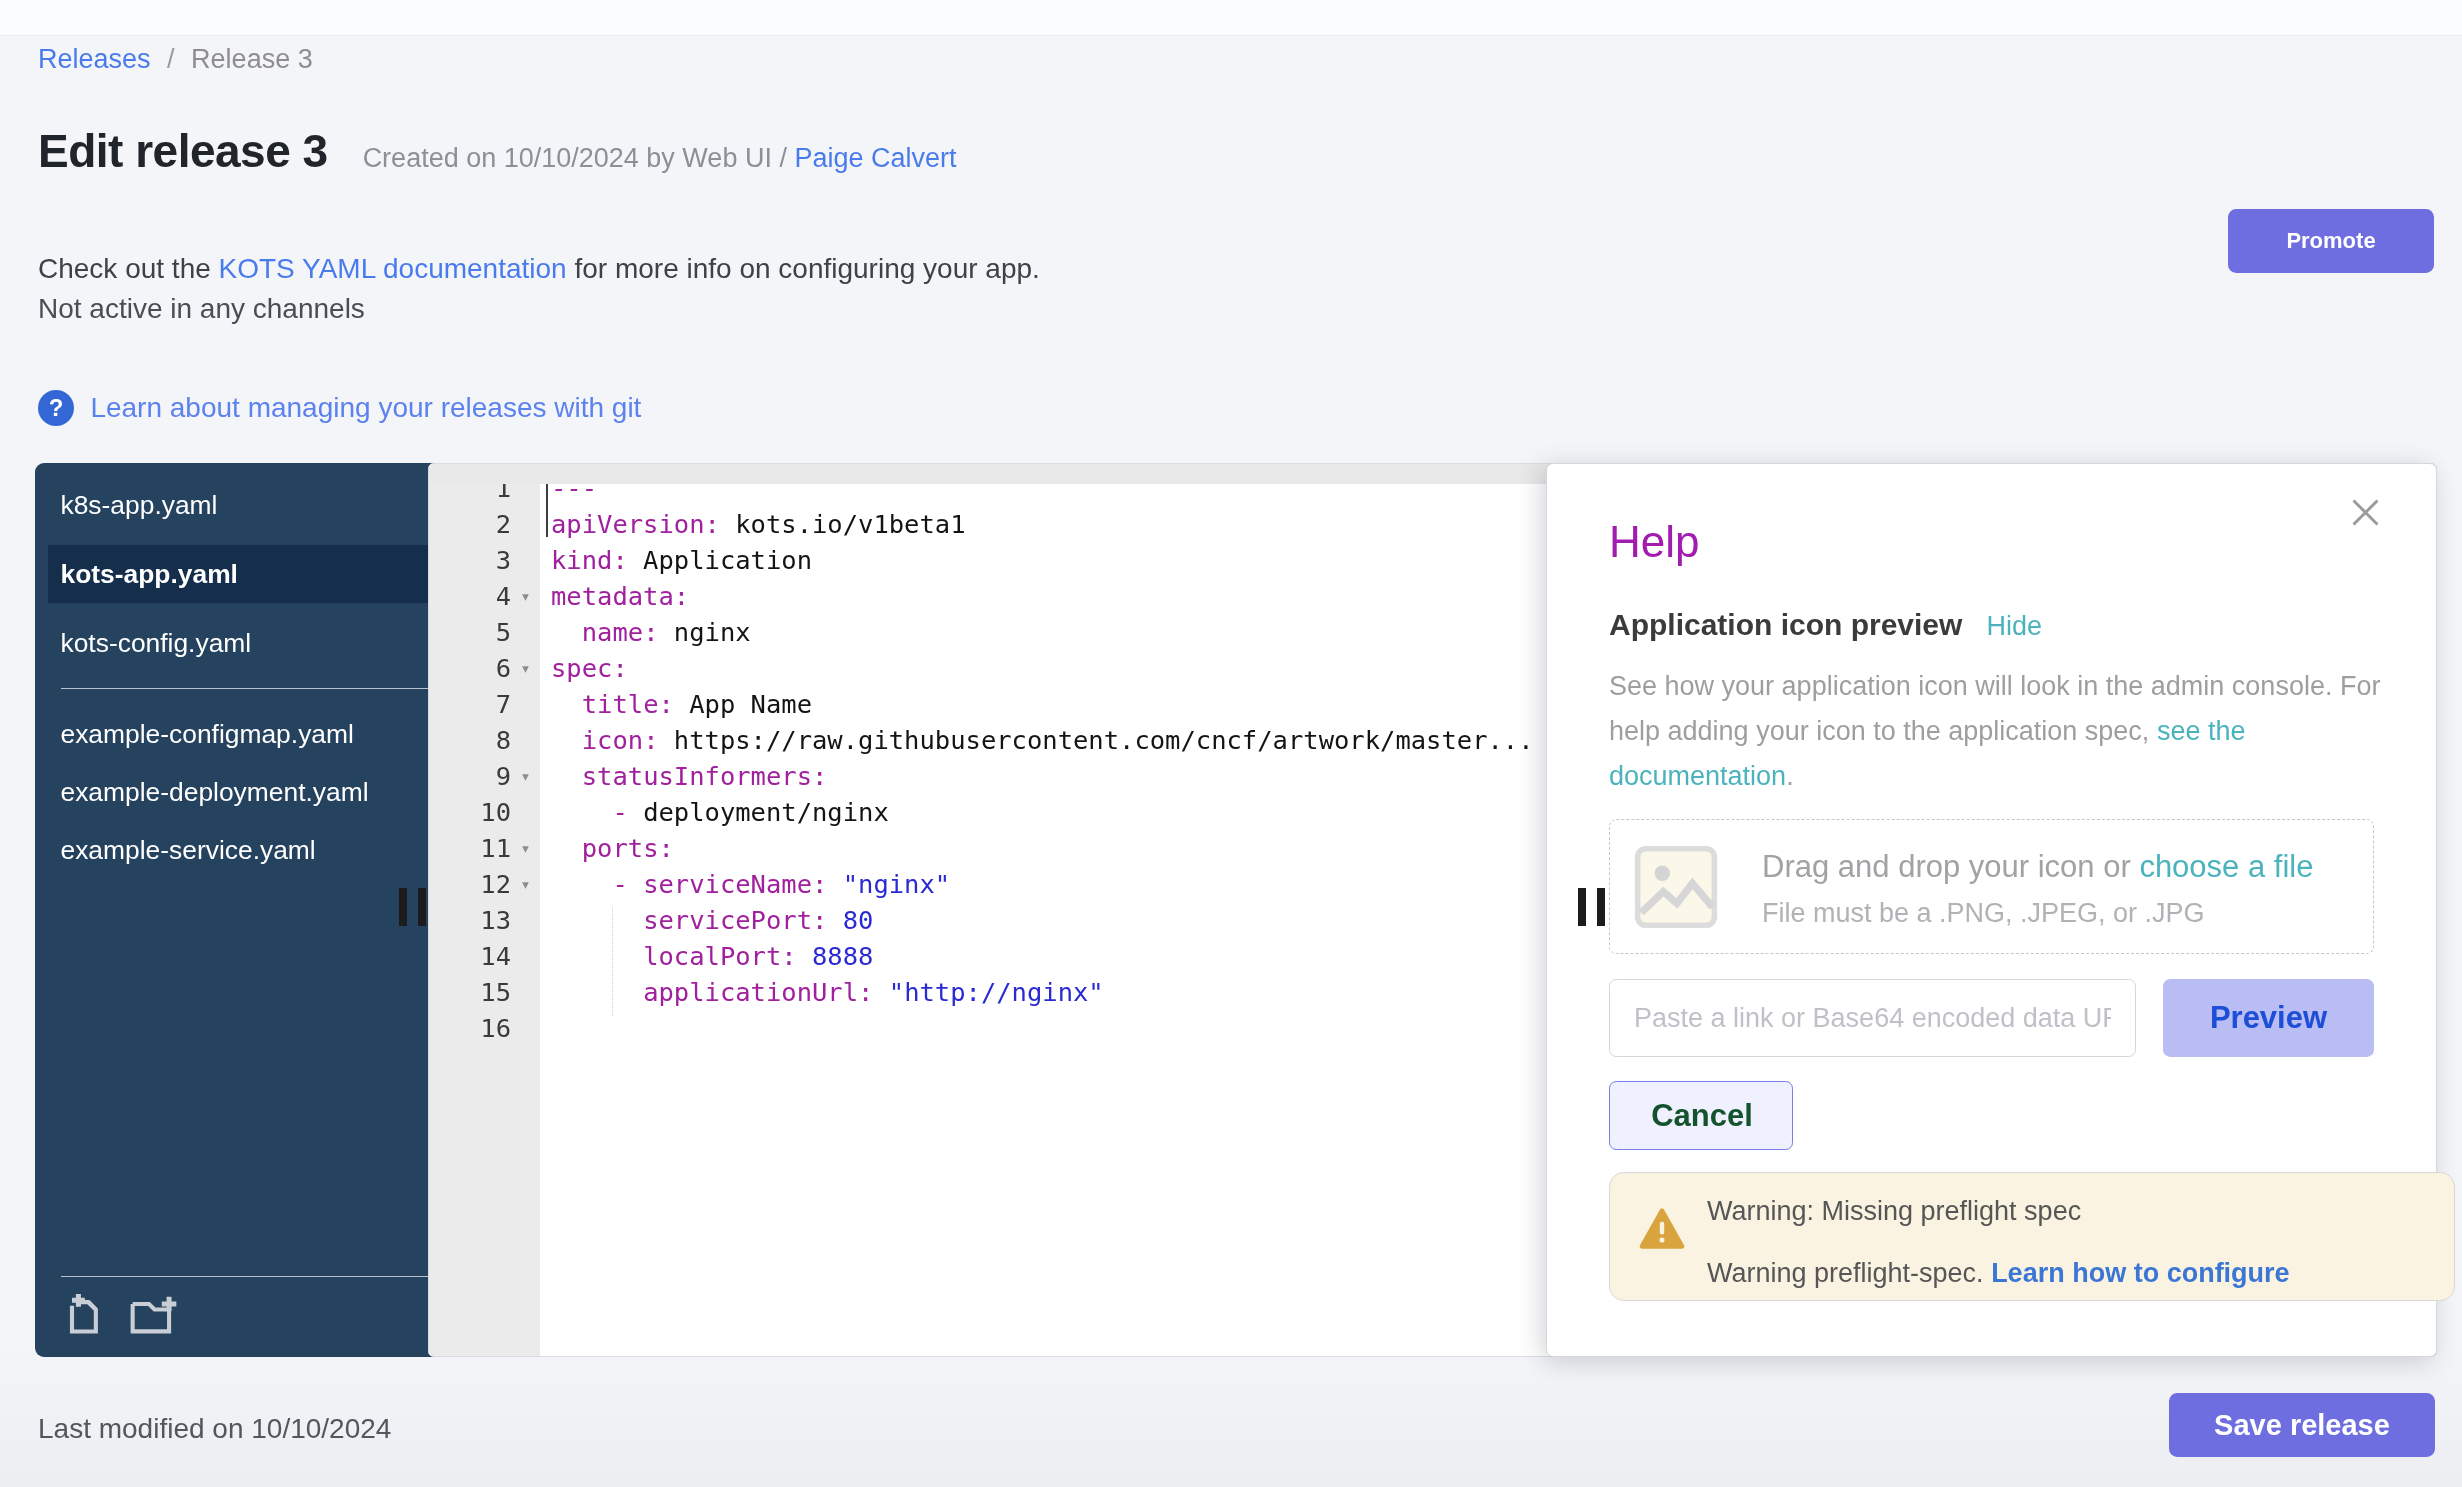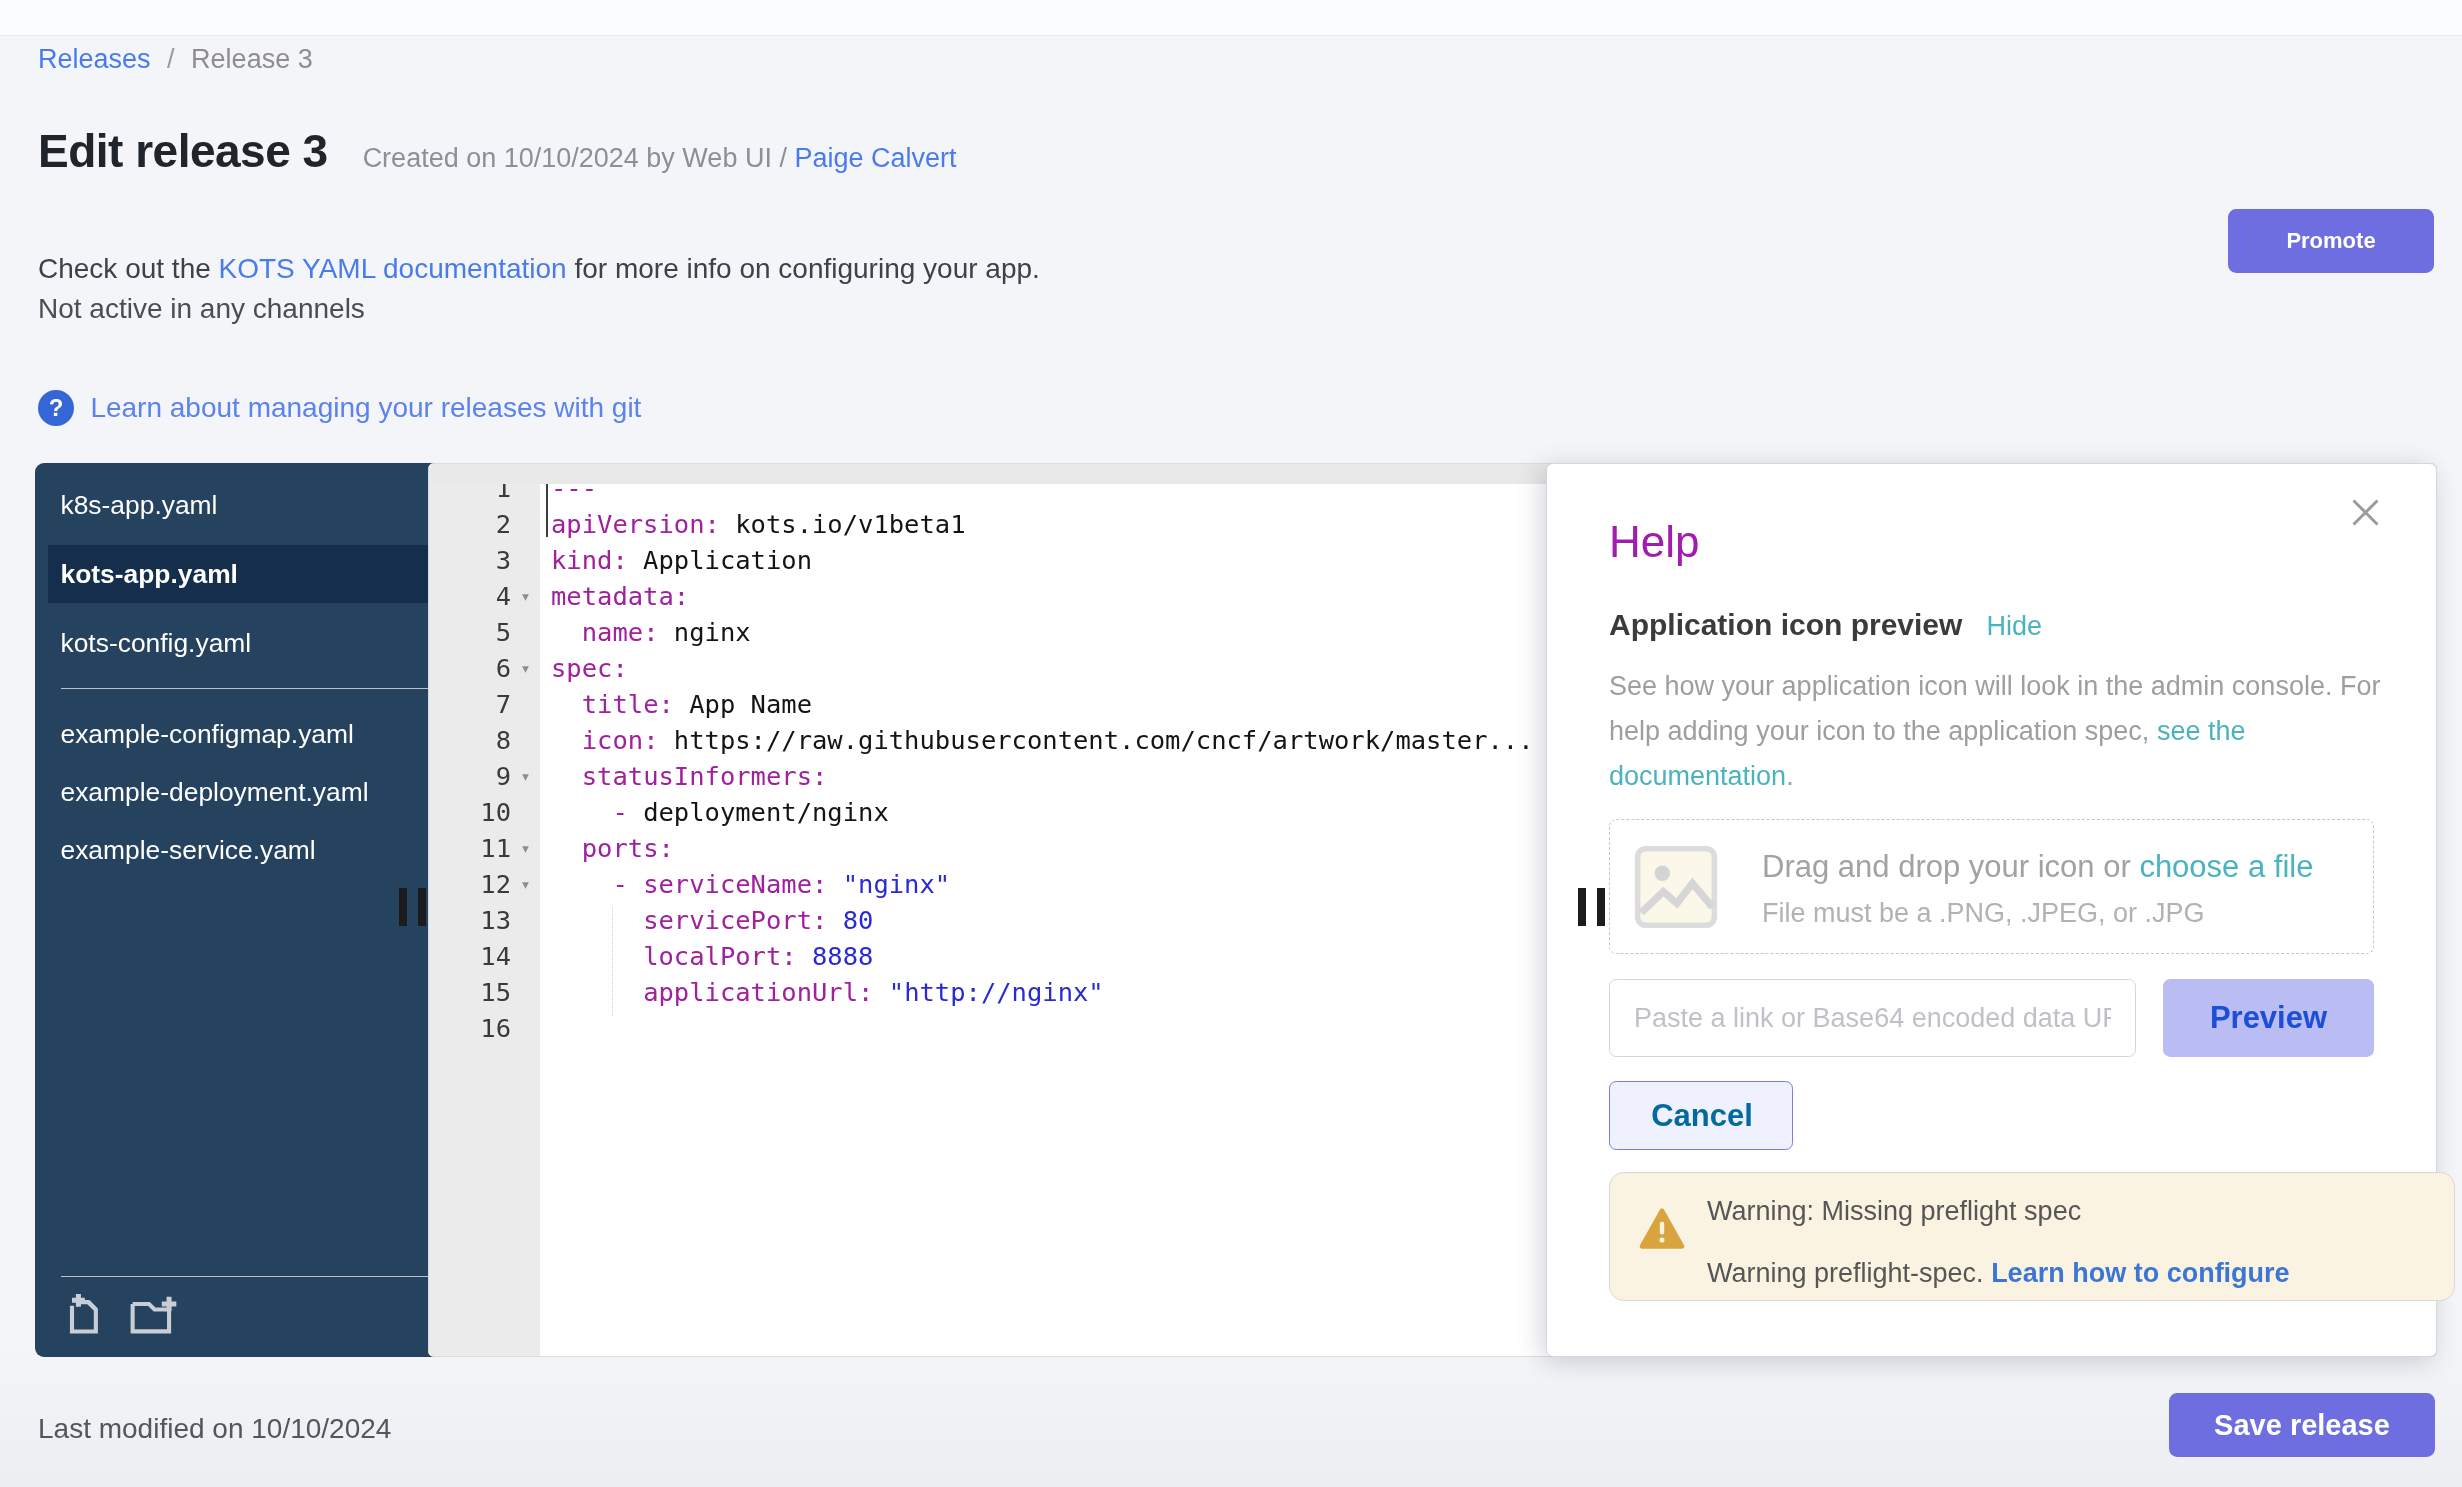--- a/index.html
+++ b/index.html
@@ -73,21 +73,21 @@
   .dropzone{position:absolute;left:62px;top:355px;width:765px;height:135px;border:1.8px dashed #c3c7cd;border-radius:7.3px;
             display:flex;align-items:center;padding:0 24px;gap:44px;cursor:pointer;}
   .dz-text .dz-main{font-size:31px;color:#a2a2a6;line-height:44px;}
   .dz-text .dz-sub{font-size:27px;color:#b2b2b6;margin-top:9px;}
   .inputrow{position:absolute;left:62px;top:515px;display:flex;gap:27px;}
   .url-input{width:527px;height:78px;border:1.8px solid #d4d4dc;border-radius:7.3px;font-family:inherit;
              font-size:27px;color:#3e4148;padding:0 24px;outline:none;}
   .url-input::placeholder{color:#c0c0c8;}
   .preview{width:211px;height:78px;background:#babcf4;color:#1d4ed8;font-size:31px;font-weight:700;border-radius:7.3px;}
   .cancel{position:absolute;left:62px;top:617px;width:184px;height:69px;background:#f0f1fe;border:1.8px solid #797be8;
-          border-radius:7.3px;color:#0369a1;font-size:31px;font-weight:700;padding-left:8px;}
+          border-radius:7.3px;color:#14532d;font-size:31px;font-weight:700;padding-left:8px;}
   .warning{position:absolute;left:62px;top:708px;width:846px;height:129px;background:#fbf3e1;border:0.9px solid #d8d8d8;
            border-radius:14.6px;overflow:hidden;}
   .warn-icon{position:absolute;left:29px;top:35px;}
   .warn-title{position:absolute;left:97px;top:20px;font-size:27px;color:#565656;line-height:36px;}
   .warn-detail{position:absolute;left:97px;top:82px;font-size:27px;color:#565656;line-height:36px;white-space:nowrap;}
   
   .lastmod{position:absolute;left:38px;top:1413px;font-size:28px;color:#53565c;}
   .save{position:absolute;left:2169px;top:1393px;width:266px;height:64px;background:#6e6ee1;color:#fff;
         font-size:29px;font-weight:700;}
 </style>

